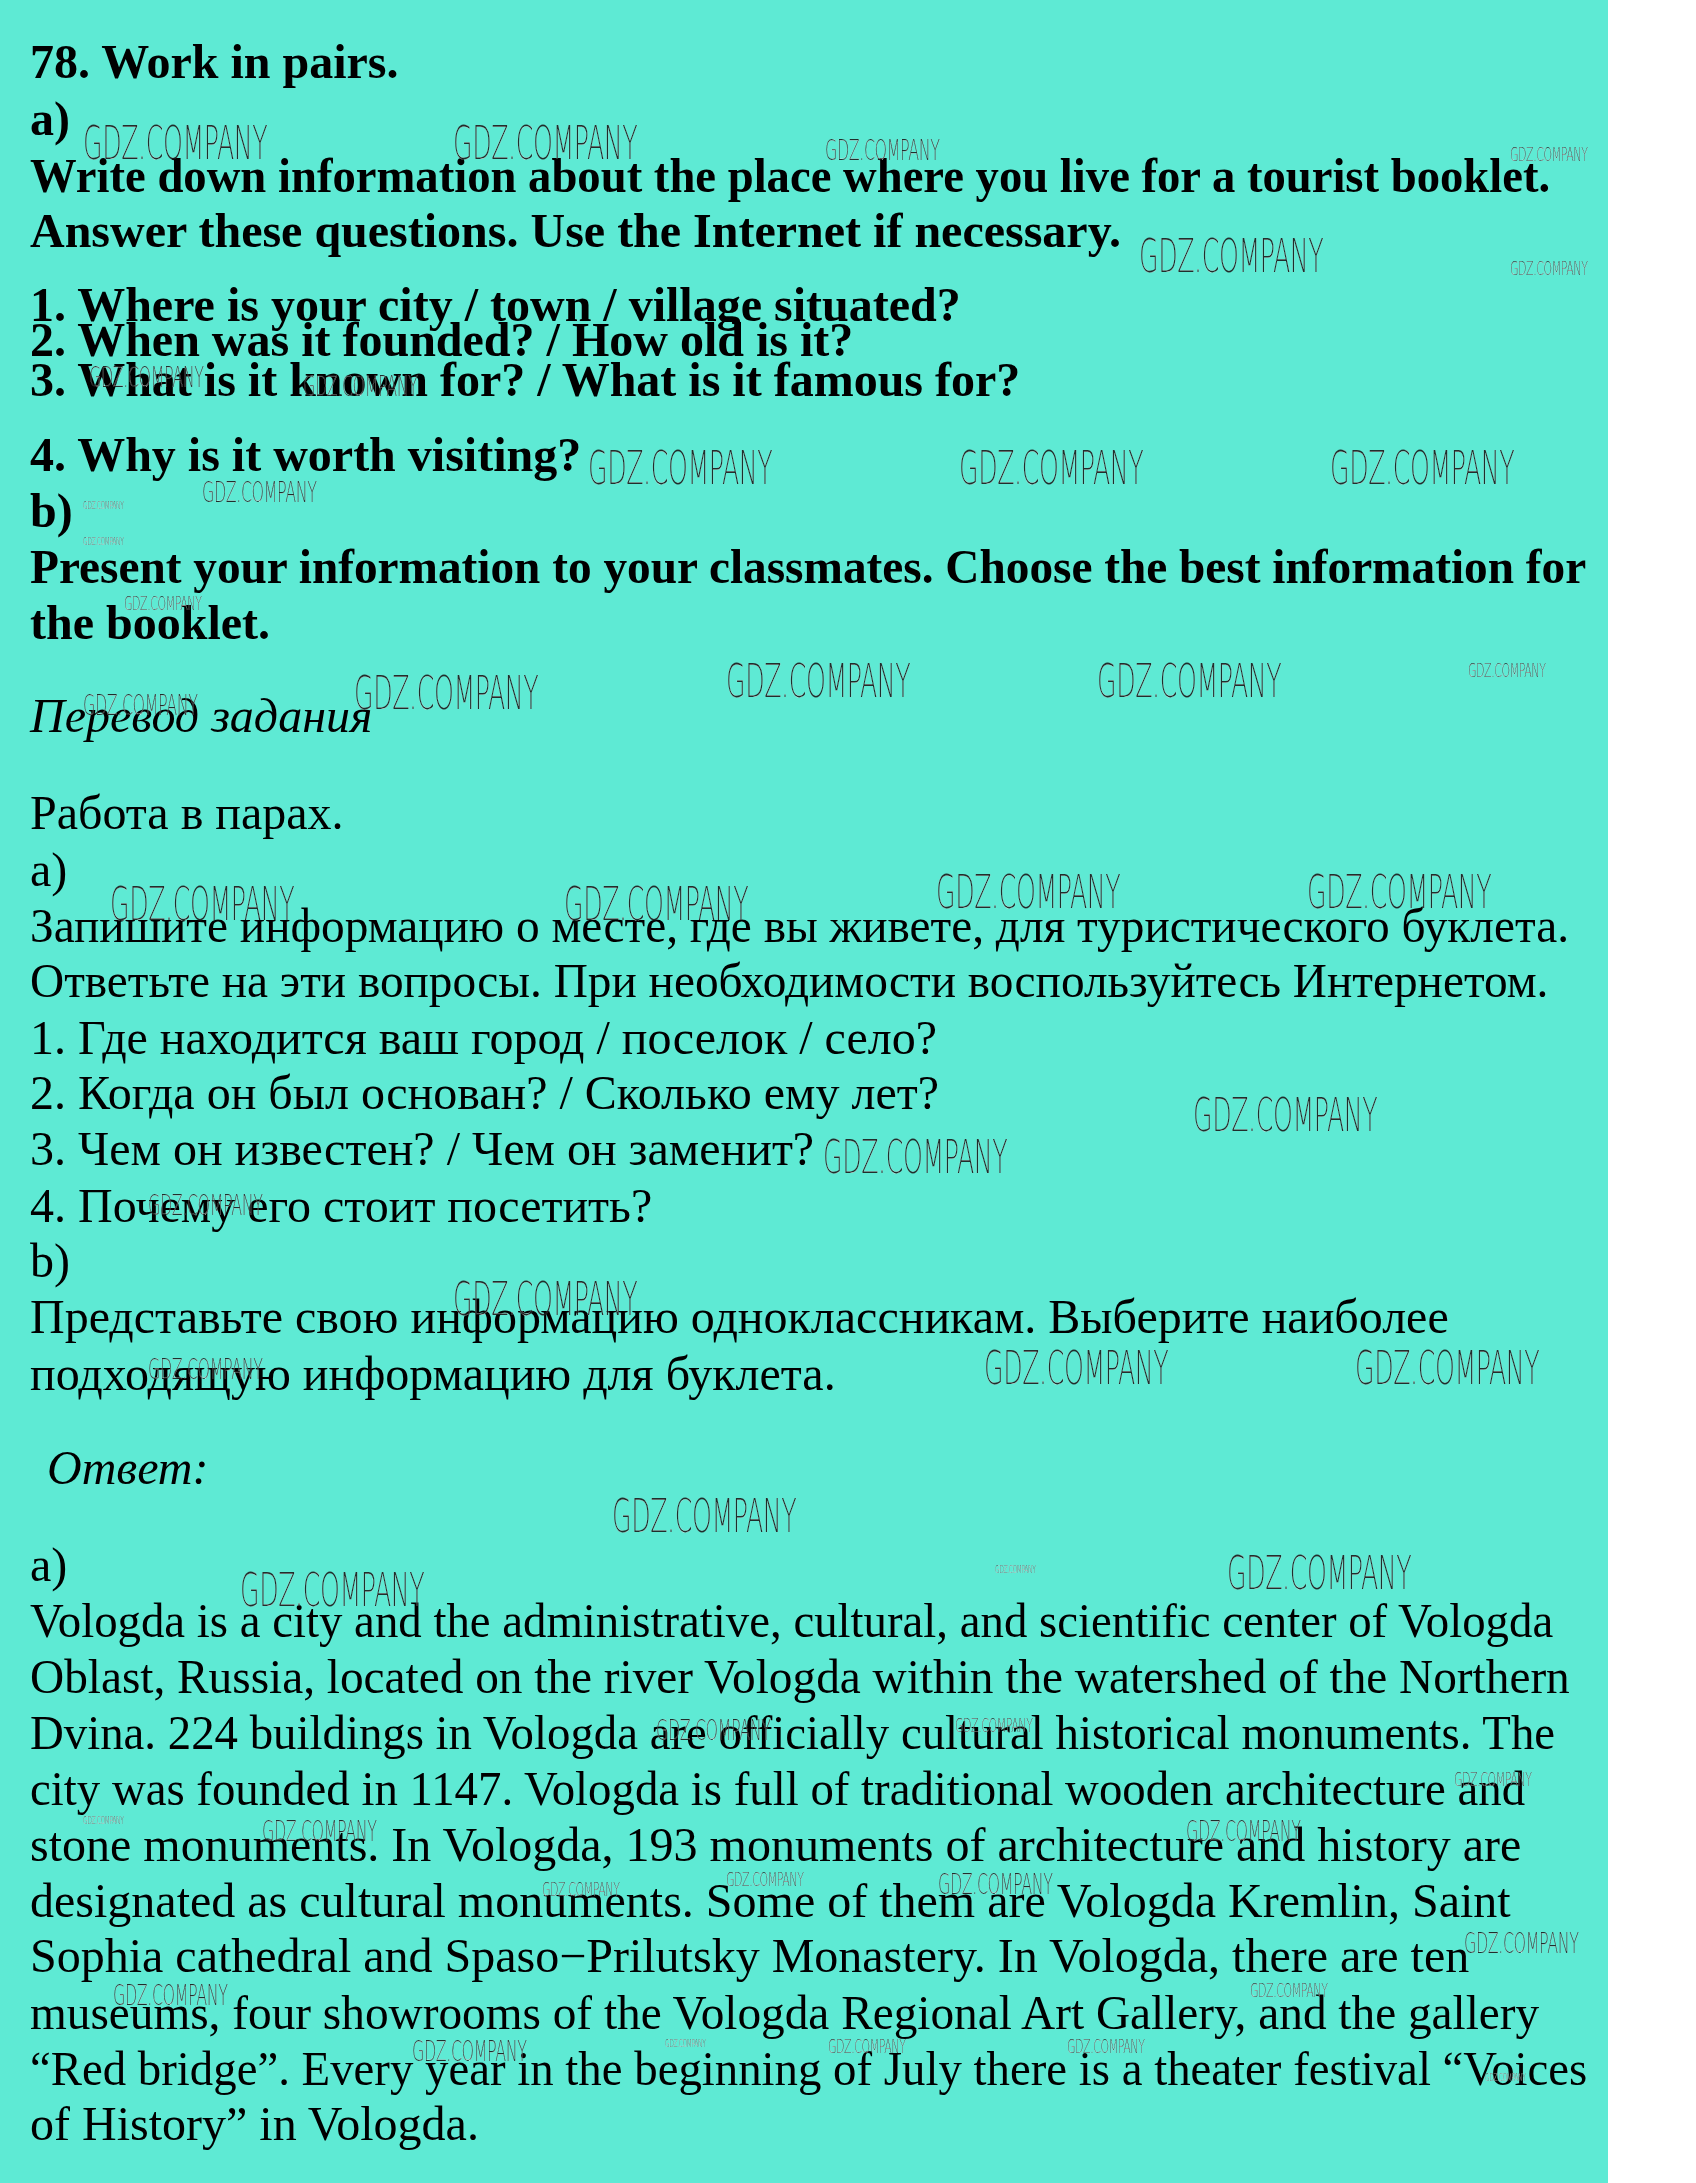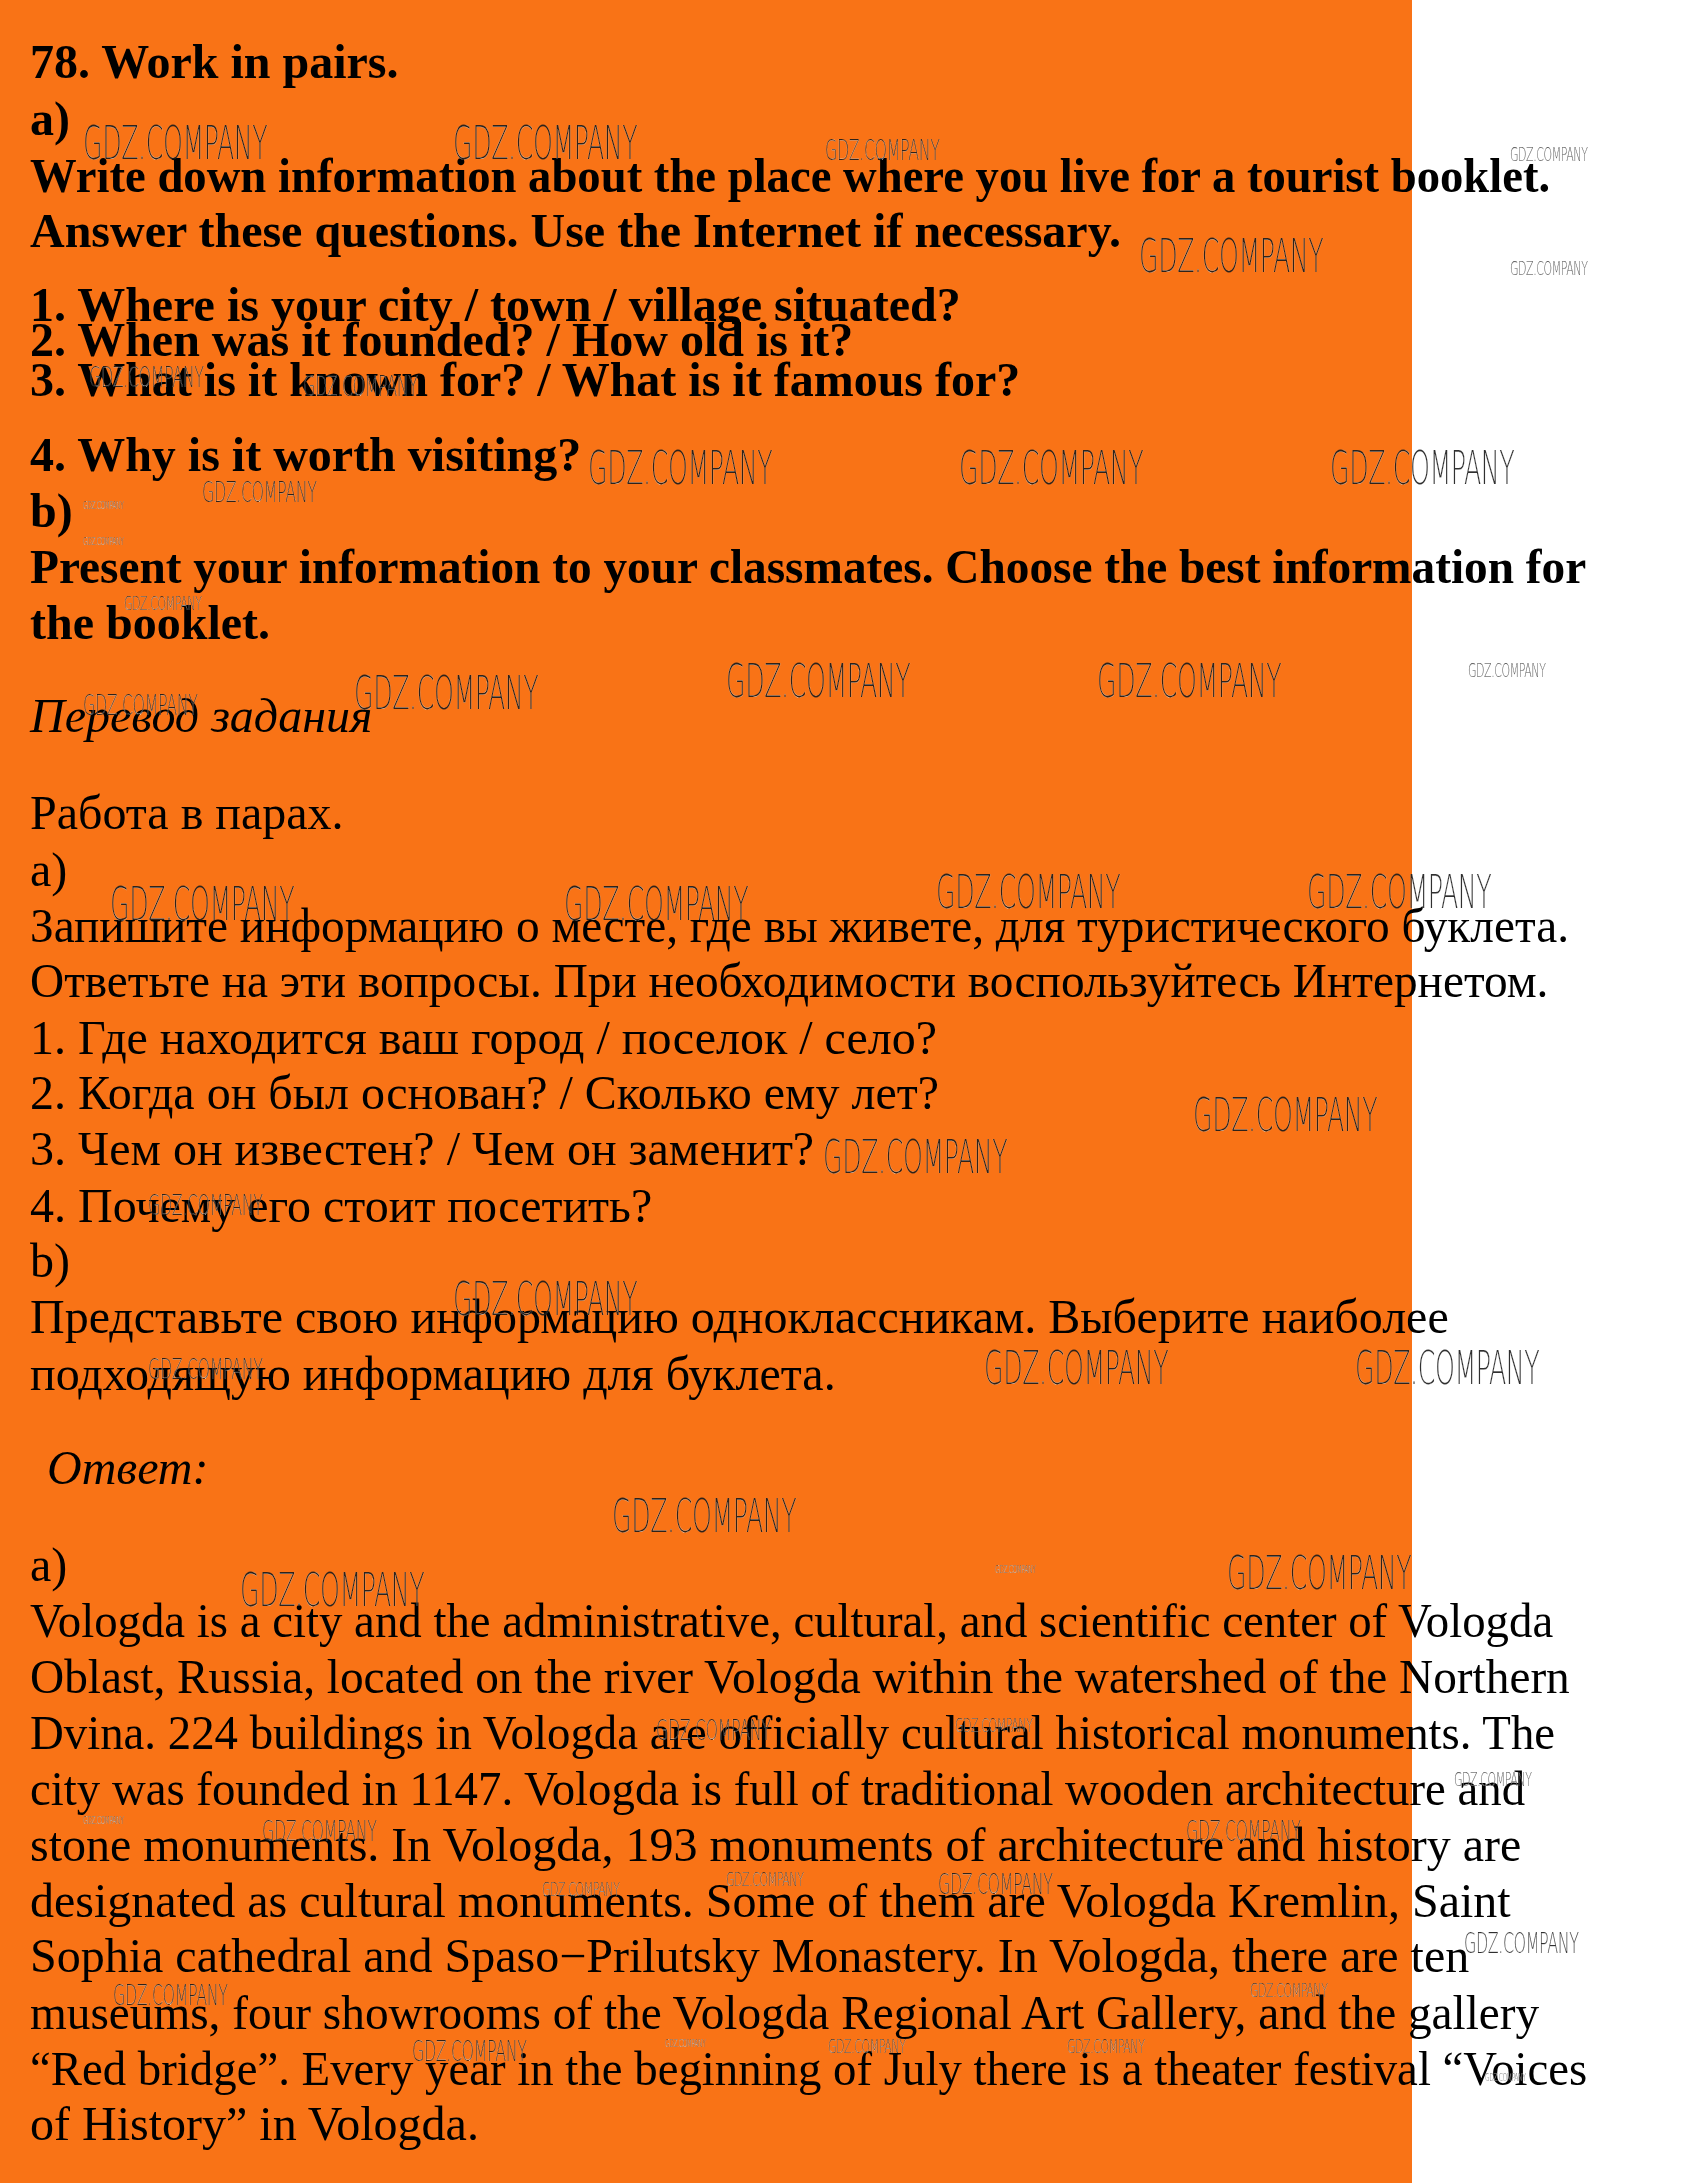--- a/index.html
+++ b/index.html
@@ -1,17 +1,17 @@
 <!DOCTYPE html>
 <html style="font-size:13.5px"><head>
 <meta charset="utf-8">
 <style>
   html, body { margin: 0; padding: 0; background: #ffffff; }
   body { width: 1697px; height: 2183px; position: relative; overflow: hidden; }
-  .page { position: absolute; left: 0; top: 0; width: 1412px; height: 2183px; background: #f97316; }
+  .page { position: absolute; left: 0; top: 0; width: 1608px; height: 2183px; background: #5eead4; }
   .line {
     position: absolute; left: 30px; white-space: nowrap; color: #000000;
     font-family: "Liberation Serif", "DejaVu Serif", serif;
     font-size: 48px; line-height: 56px;
     transform-origin: left top;
   }
   .bold { font-weight: bold; }
   .italic { font-style: italic; }
   .wm {
     position: absolute; white-space: nowrap; color: #1a1a1a;

